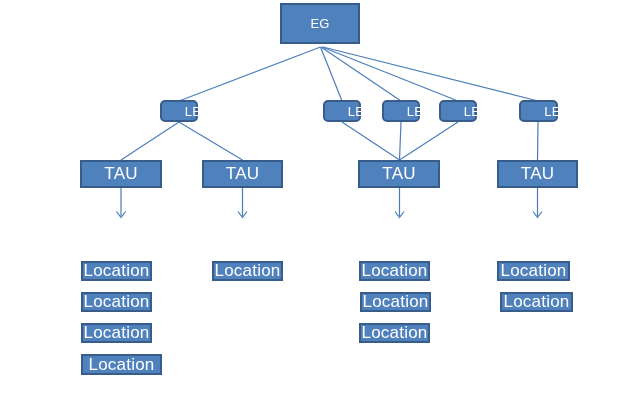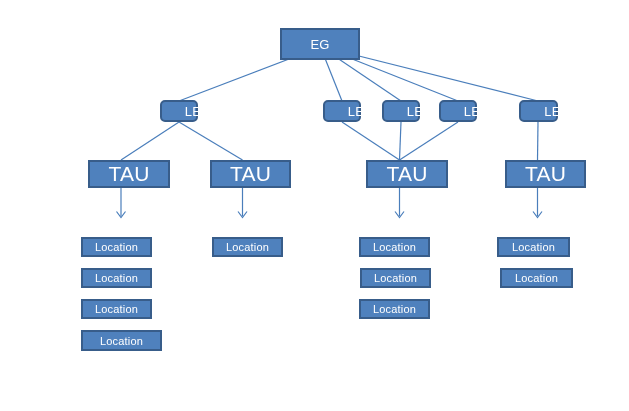--- a/index.html
+++ b/index.html
@@ -29,22 +29,22 @@
     align-items: center;
     justify-content: center;
     background: var(--node-fill, #4f81bd);
     border: 2px solid var(--node-border, #385d8a);
     color: var(--text-color, #ffffff);
     font-size: 13px;
     letter-spacing: 0.2px;
     user-select: none;
   }
   .node--rounded { border-radius: 5px; padding-left: 28px; }
-  .node--tau { font-size: 21px; margin-left: 8px; }
-  .node--loc { font-size: 11px; }
+  .node--tau { font-size: 17px; }
+  .node--loc { font-size: 17px; margin-top: 24px; }
 </style>
 </head>
 <body>
 
 <div class="canvas">
 
   <svg class="connectors" viewBox="0 0 629 411" xmlns="http://www.w3.org/2000/svg">
 
     <line x1="320.5" y1="47" x2="179" y2="101"></line>
     <line x1="320.5" y1="47" x2="342" y2="101"></line>
@@ -62,21 +62,21 @@
     <line x1="121" y1="188" x2="121" y2="216"></line>
     <polyline points="116.5,211.5 121,217.5 125.5,211.5"></polyline>
     <line x1="242.5" y1="188" x2="242.5" y2="216"></line>
     <polyline points="238,211.5 242.5,217.5 247,211.5"></polyline>
     <line x1="399.5" y1="188" x2="399.5" y2="216"></line>
     <polyline points="395,211.5 399.5,217.5 404,211.5"></polyline>
     <line x1="537.5" y1="188" x2="537.5" y2="216"></line>
     <polyline points="533,211.5 537.5,217.5 542,211.5"></polyline>
   </svg>
 
-  <div class="node" style="left:280px; top:28px; width:80px; height:32px;">EG</div>
+  <div class="node" style="left:280px; top:3px; width:80px; height:41px;">EG</div>
 
   <div class="node node--rounded" style="left:160px; top:100px; width:38px; height:22px;">LE</div>
   <div class="node node--rounded" style="left:323px; top:100px; width:38px; height:22px;">LE</div>
   <div class="node node--rounded" style="left:382px; top:100px; width:38px; height:22px;">LE</div>
   <div class="node node--rounded" style="left:439px; top:100px; width:38px; height:22px;">LE</div>
   <div class="node node--rounded" style="left:519px; top:100px; width:39px; height:22px;">LE</div>
 
   <div class="node node--tau" style="left:80px;  top:160px; width:82px; height:28px;">TAU</div>
   <div class="node node--tau" style="left:202px; top:160px; width:81px; height:28px;">TAU</div>
   <div class="node node--tau" style="left:358px; top:160px; width:82px; height:28px;">TAU</div>

